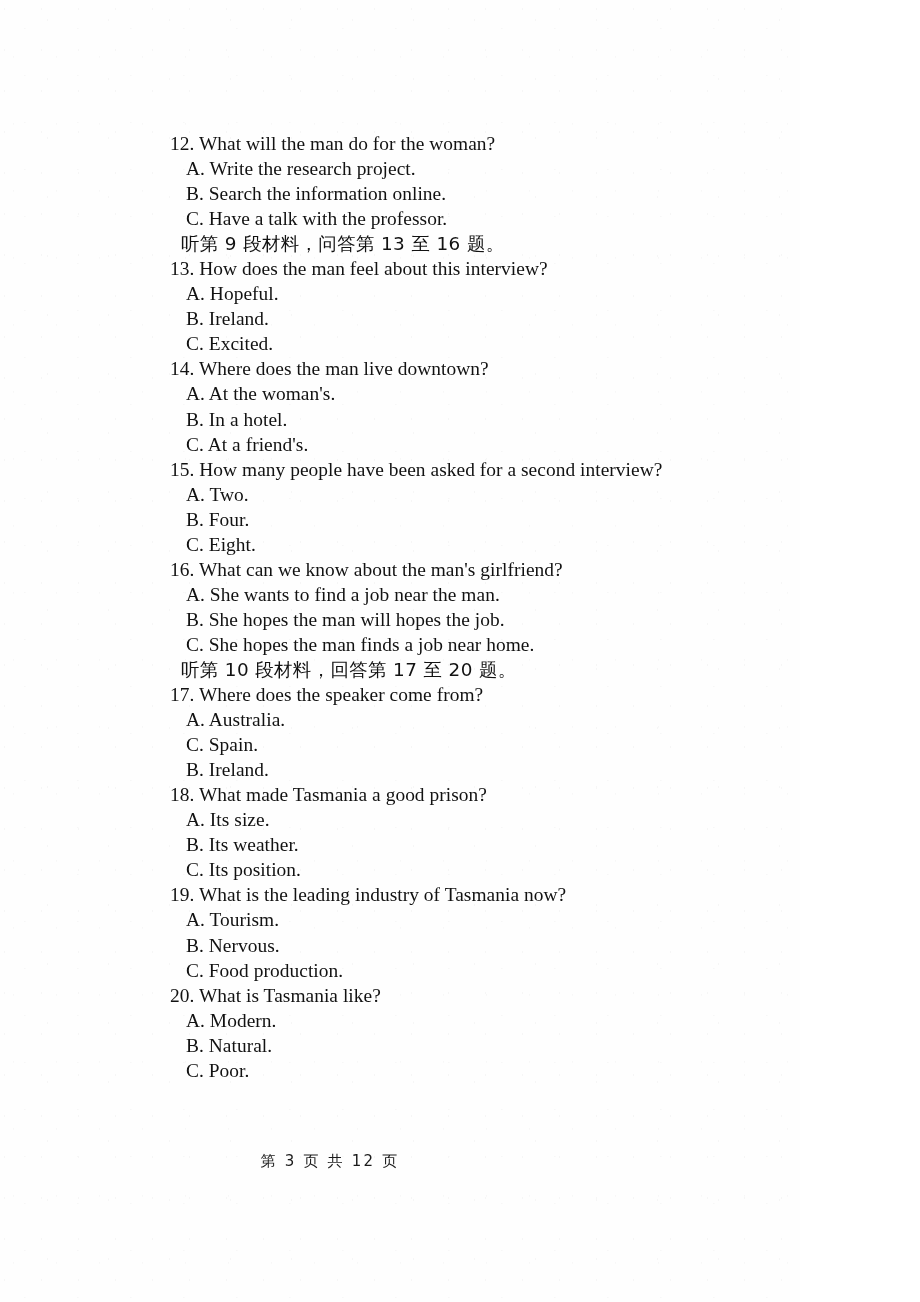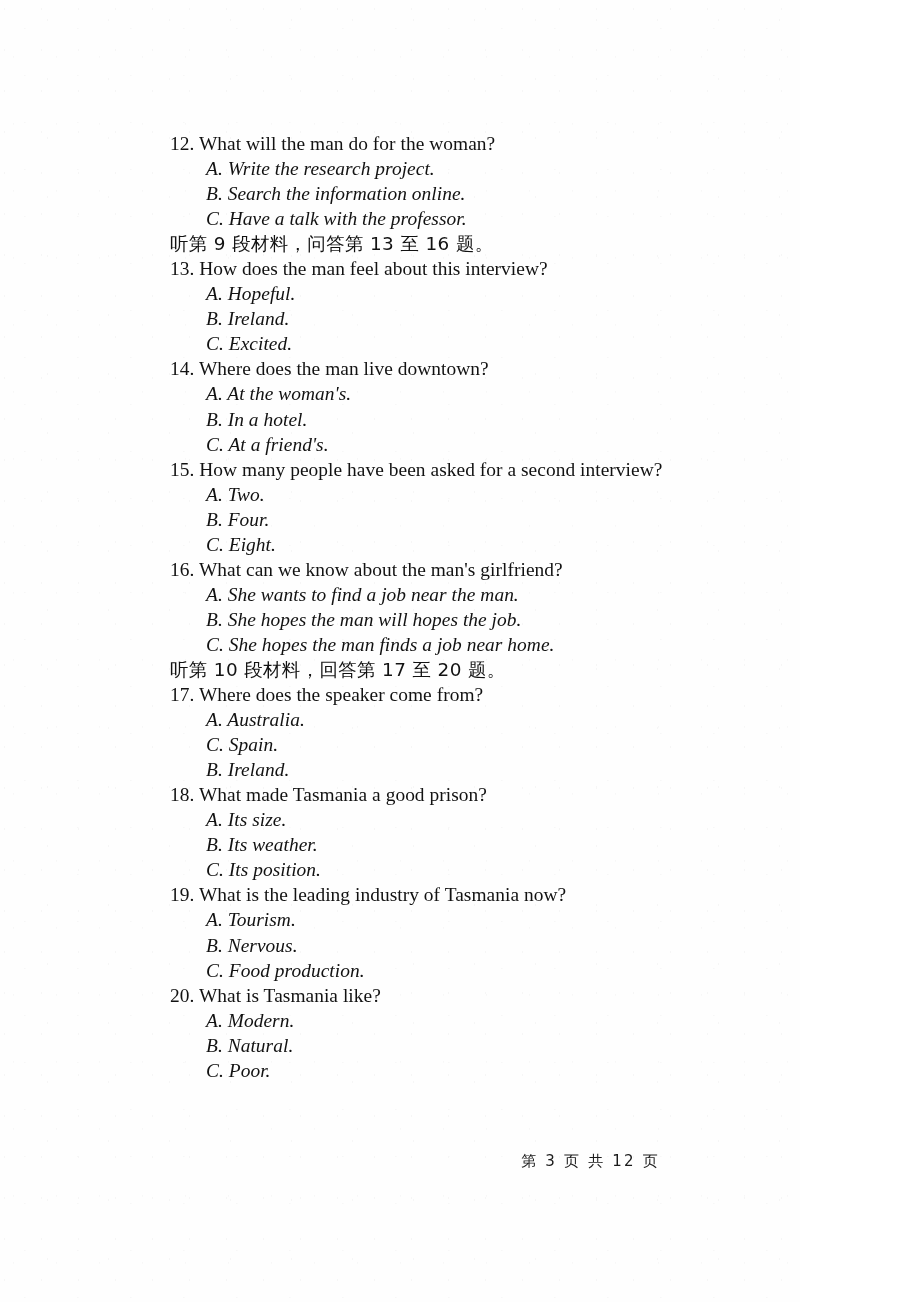--- a/index.html
+++ b/index.html
@@ -39,35 +39,34 @@
     font-size: 19.4px;
     line-height: 25.05px;
     white-space: pre;
     letter-spacing: 0.05px;
     color: #121212;
   }
   .q-line {
     margin-left: 0;
   }
   .opt-line {
-    margin-left: 36px;
-    font-style: italic;
+    margin-left: 16px;
   }
   .cn-line {
-    margin-left: 0;
+    margin-left: 11px;
     font-family: "DejaVu Sans", "Liberation Sans", sans-serif;
     font-size: 18.4px;
     letter-spacing: 0.4px;
   }
   .footer {
     position: absolute;
     left: 0;
     top: 1152px;
     width: 920px;
-    text-align: right;
+    text-align: center;
     padding-right: 260px;
     box-sizing: border-box;
     font-family: "DejaVu Sans", "Liberation Sans", sans-serif;
     font-size: 15px;
     letter-spacing: 2.2px;
     color: #1a1a1a;
   }
 </style>
 </head>
 <body>

